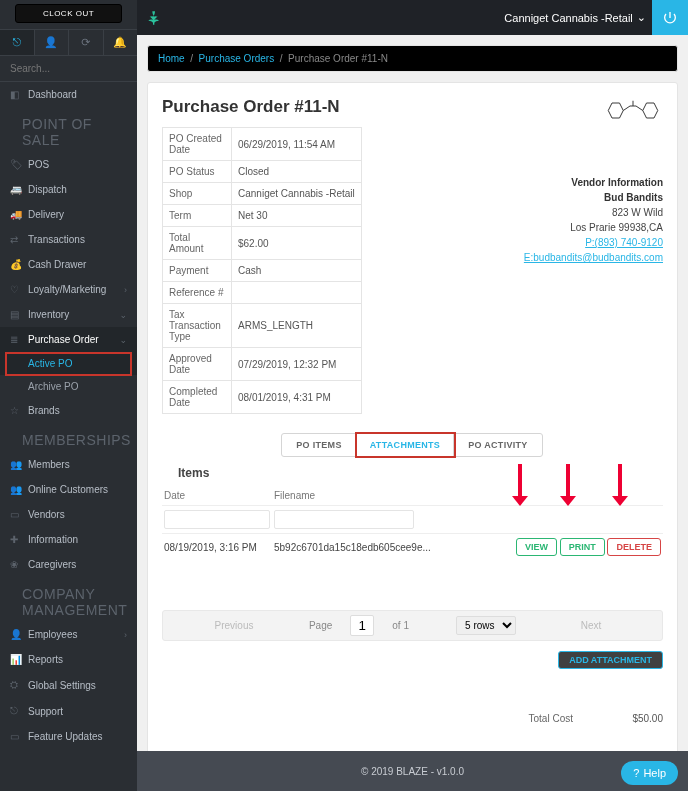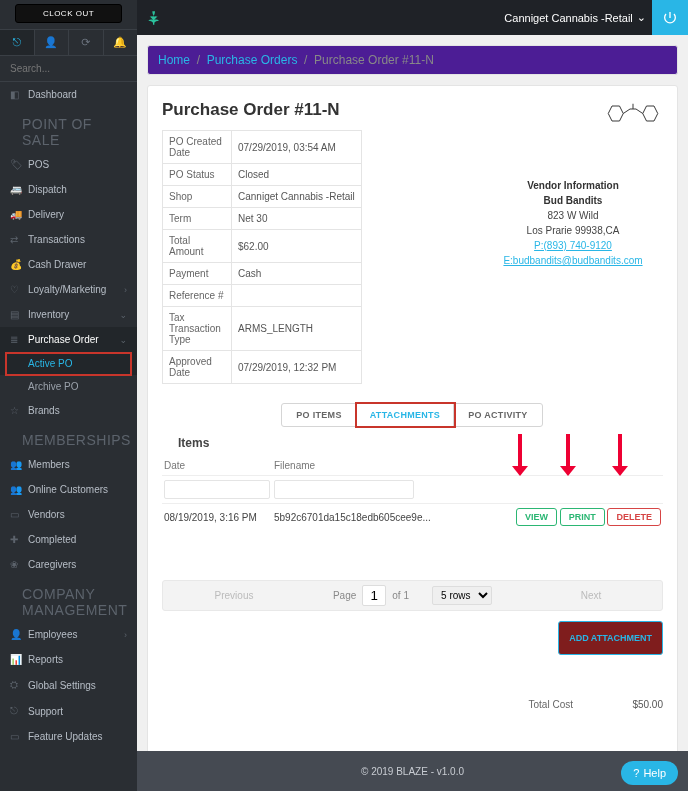--- a/index.html
+++ b/index.html
@@ -46,26 +46,26 @@
   .topbar { position:absolute; left:137px; top:0; right:0; height:35px; background:#1f2227; display:flex; align-items:center; padding:0 0 0 10px; }
   .leaf { width:16px; height:16px;}
   .leaf path{ fill:#2bc19c;}
   .topbar-right{ margin-left:auto; display:flex; align-items:center; height:100%;}
   .tenant{ color:#fff; font-size:11px; margin-right:6px; display:flex; align-items:center; gap:4px;}
   .power{ width:36px; height:35px; background:#29b6e6; display:flex; align-items:center; justify-content:center;}
   .power svg{ width:16px; height:16px; stroke:#fff; fill:none; stroke-width:2;}
 
   
   .main { position:absolute; left:137px; top:35px; right:0; bottom:40px; padding:10px 10px 0 10px; }
-  .crumbs{ background:#4c1d95; border:1px solid #e4e4e4; border-radius:3px; padding:7px 10px; font-size:12px; color:#888;}
+  .crumbs{ background:#000000; border:1px solid #e4e4e4; border-radius:3px; padding:7px 10px; font-size:10px; color:#888;}
   .crumbs a{ color:#29b6e6; text-decoration:none;}
   .card{ background:#fff; border:1px solid #e4e4e4; border-radius:3px; margin-top:10px; padding:12px 14px 14px; position:relative;}
   .po-title{ font-size:17px; font-weight:700; color:#333; margin:2px 0 10px;}
   .molecule{ position:absolute; right:14px; top:10px; width:60px; height:35px;}
-  .vendor{ text-align:center; font-size:10px; line-height:1.5; margin-top:48px; float:right; width:180px;}
+  .vendor{ text-align:right; font-size:10px; line-height:1.5; margin-top:48px; float:right; width:180px;}
   .vendor .h{ font-weight:600; color:#333;}
   .vendor a{ color:#29b6e6; text-decoration:underline;}
 
   table.info{ border-collapse:collapse; font-size:10px; width:200px; float:left;}
   table.info td{ border:1px solid #e4e4e4; padding:5px 6px; color:#555;}
   table.info td.k{ width:69px; color:#666;}
   .clear{clear:both;}
 
   .tabs{ text-align:center; margin:18px 0 8px;}
   .tab{ display:inline-block; border:1px solid #d5d5d5; padding:6px 14px; font-size:9px; font-weight:600; letter-spacing:0.3px; color:#666; cursor:pointer; margin-left:-1px;}
@@ -83,26 +83,26 @@
   .pill{ display:inline-block; border:1px solid; border-radius:3px; padding:3px 8px; font-size:9px; font-weight:600; cursor:pointer;}
   .pill.green{ color:#2bb673; border-color:#2bb673;}
   .pill.red{ color:#d64545; border-color:#d64545;}
 
   .arrow{ position:absolute; width:30px; text-align:center;}
   .arrow .shaft{ width:4px; height:32px; background:#e03; margin:0 auto;}
   .arrow .head{ width:0;height:0;border-left:8px solid transparent;border-right:8px solid transparent;border-top:10px solid #e03; margin:0 auto;}
 
   .pager{ margin-top:50px; display:flex; align-items:center; background:#f3f3f3; border:1px solid #e8e8e8; border-radius:3px; padding:4px 6px; font-size:10px; color:#888;}
   .pager .prev, .pager .next{ flex:0 0 130px; text-align:center; padding:4px 0; cursor:pointer; color:#bbb;}
-  .pager .mid{ flex:1; text-align:center; display:flex; align-items:center; justify-content:center; gap:6px;}
+  .pager .mid{ flex:1; text-align:center; display:flex; align-items:center; justify-content:center; gap:18px;}
   .pager input{ width:24px; text-align:center; border:1px solid #ddd; border-radius:2px; padding:2px;}
   .pager select{ border:1px solid #ddd; border-radius:2px; padding:2px 4px; font-size:10px;}
 
   .add-row{ text-align:right; margin-top:10px;}
-  .btn-blue{ display:inline-block; border:1px solid #29b6e6; color:#29b6e6; background:#7f1d1d; border-radius:3px; padding:11px 10px; font-size:9px; font-weight:600; cursor:pointer;}
+  .btn-blue{ display:inline-block; border:1px solid #29b6e6; color:#29b6e6; background:#404040; border-radius:3px; padding:3px 10px; font-size:9px; font-weight:600; cursor:pointer;}
 
   .totals{ font-size:10px; color:#555; text-align:right; margin-top:12px;}
   .totals div{ padding:4px 0;margin-top:40px;}
   .totals .lbl{ display:inline-block; width:120px; text-align:right; margin-right:40px; color:#666;}
   .totals .val{ display:inline-block; width:50px; text-align:right;}
   .totals .due .lbl, .totals .due .val{ font-weight:600; color:#333;}
 
   .footer{ position:absolute; left:137px; right:0; bottom:0; height:40px; background:#454a52; color:#c8ccd2; font-size:10px; display:flex; align-items:center; justify-content:center;}
   .help{ position:absolute; right:10px; bottom:6px; background:#29b6e6; color:#fff; border-radius:14px 14px 0 0 / 14px; border-radius:14px; padding:6px 12px; font-size:11px; display:flex; align-items:center; gap:4px; cursor:pointer;}
 </style>
@@ -172,21 +172,21 @@
   <div class="nav-item">
       <span class="ico">👥</span>
       <span>Online Customers</span>
     </div>
   <div class="nav-item">
       <span class="ico">▭</span>
       <span>Vendors</span>
     </div>
   <div class="nav-item">
       <span class="ico">✚</span>
-      <span>Completed</span>
+      <span>Information</span>
     </div>
   <div class="nav-item">
       <span class="ico">❀</span>
       <span>Caregivers</span>
     </div>
   <div class="nav-head">COMPANY MANAGEMENT</div>
   <div class="nav-item">
       <span class="ico">👤</span>
       <span>Employees</span>
       <span class="caret">›</span>
@@ -254,21 +254,21 @@
       <div>823 W Wild</div>
       <div>Los Prarie 99938,CA</div>
       <a>P:(893) 740-9120</a><br>
       <a>E:budbandits@budbandits.com</a>
     </div>
 
     <table class="info">
       <tbody>
           <tr>
             <td class="k">PO Created Date</td>
-            <td>07/29/2019, 03:54 AM</td>
+            <td>06/29/2019, 11:54 AM</td>
           </tr>
       <tr>
             <td class="k">PO Status</td>
             <td>Closed</td>
           </tr>
       <tr>
             <td class="k">Shop</td>
             <td>Canniget Cannabis -Retail</td>
           </tr>
       <tr>
@@ -287,20 +287,24 @@
             <td class="k">Reference #</td>
             <td></td>
           </tr>
       <tr>
             <td class="k">Tax Transaction Type</td>
             <td>ARMS_LENGTH</td>
           </tr>
       <tr>
             <td class="k">Approved Date</td>
             <td>07/29/2019, 12:32 PM</td>
+          </tr>
+      <tr>
+            <td class="k">Completed Date</td>
+            <td>08/01/2019, 4:31 PM</td>
           </tr>
     </tbody>
       </table>
     <div class="clear"></div>
 
     <div class="tabs">
       <span class="tab">PO ITEMS</span><span class="tab-hl"><span class="tab sel">ATTACHMENTS</span></span><span class="tab">PO ACTIVITY</span>
     </div>
 
     <div class="items-h">Items</div>

